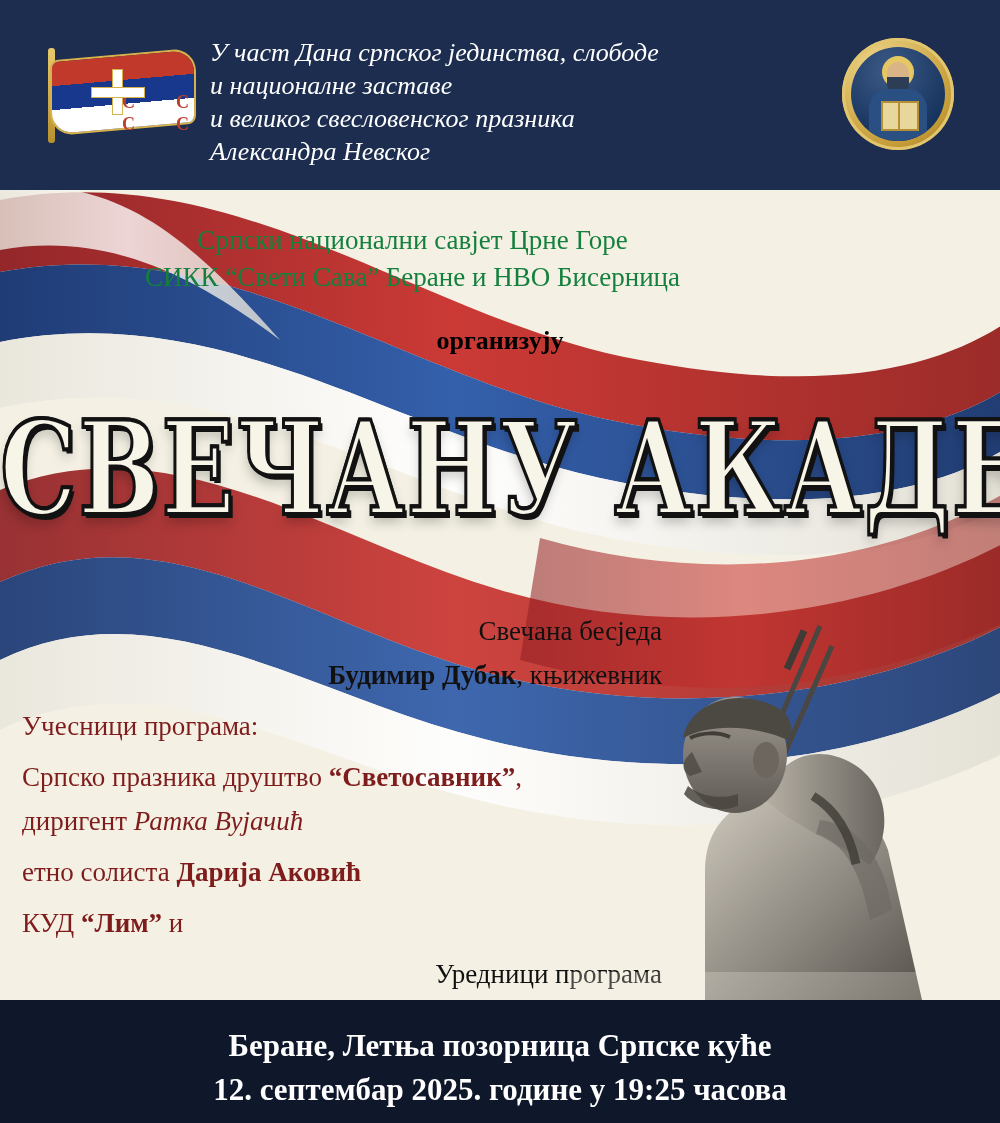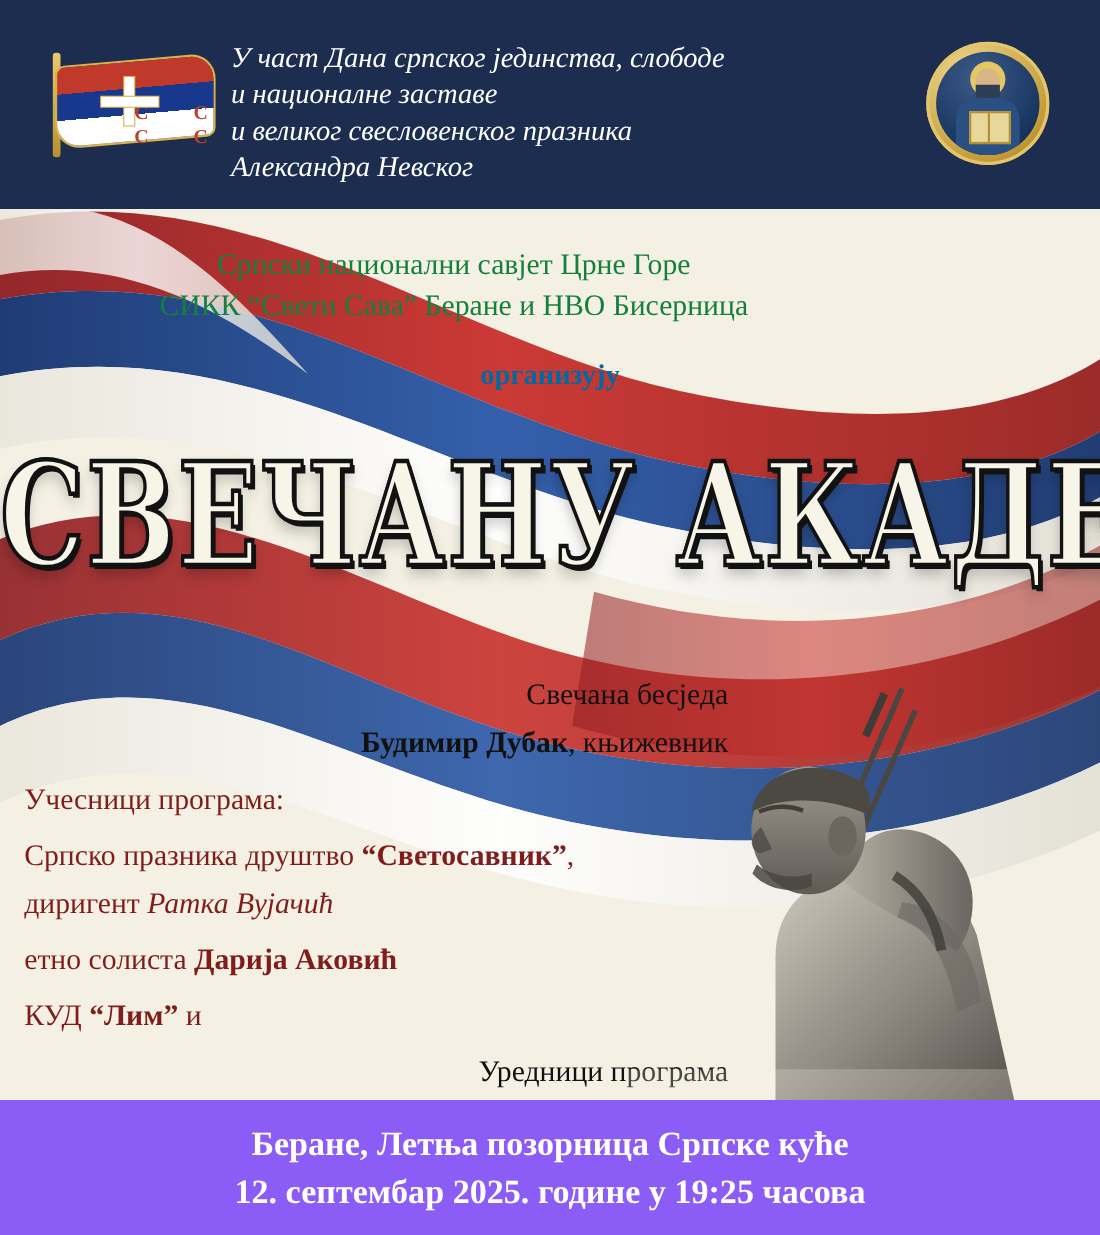--- a/index.html
+++ b/index.html
@@ -161,21 +161,21 @@
     color: #15803d;
     font-size: 27px;
     line-height: 37px;
   }
   .org-block .ln { display: block; }
   .org-verb {
     position: absolute;
     left: 0; top: 326px;
     width: 1000px;
     text-align: center;
-    color: #0369a1;
+    color: #000000;
     font-size: 26px;
     font-weight: bold;
   }
 
   
   .title {
     position: absolute;
     left: 0; top: 392px;
     width: 1000px;
     text-align: center;
@@ -219,26 +219,26 @@
     width: 430px;
     height: 380px;
     overflow: hidden;
   }
 
   
   .footer {
     position: absolute;
     left: 0; top: 1000px;
     width: 1000px; height: 123px;
-    background: #8b5cf6;
+    background: #0f172a;
     color: #ffffff;
     text-align: center;
     font-size: 31px;
     line-height: 44px;
-    padding-top: 18px;
+    padding-top: 24px;
     box-sizing: border-box;
     font-weight: bold;
   }
   .footer .ln { display: block; }
 </style>
 </head>
 <body>
 
 <div class="poster">
 

